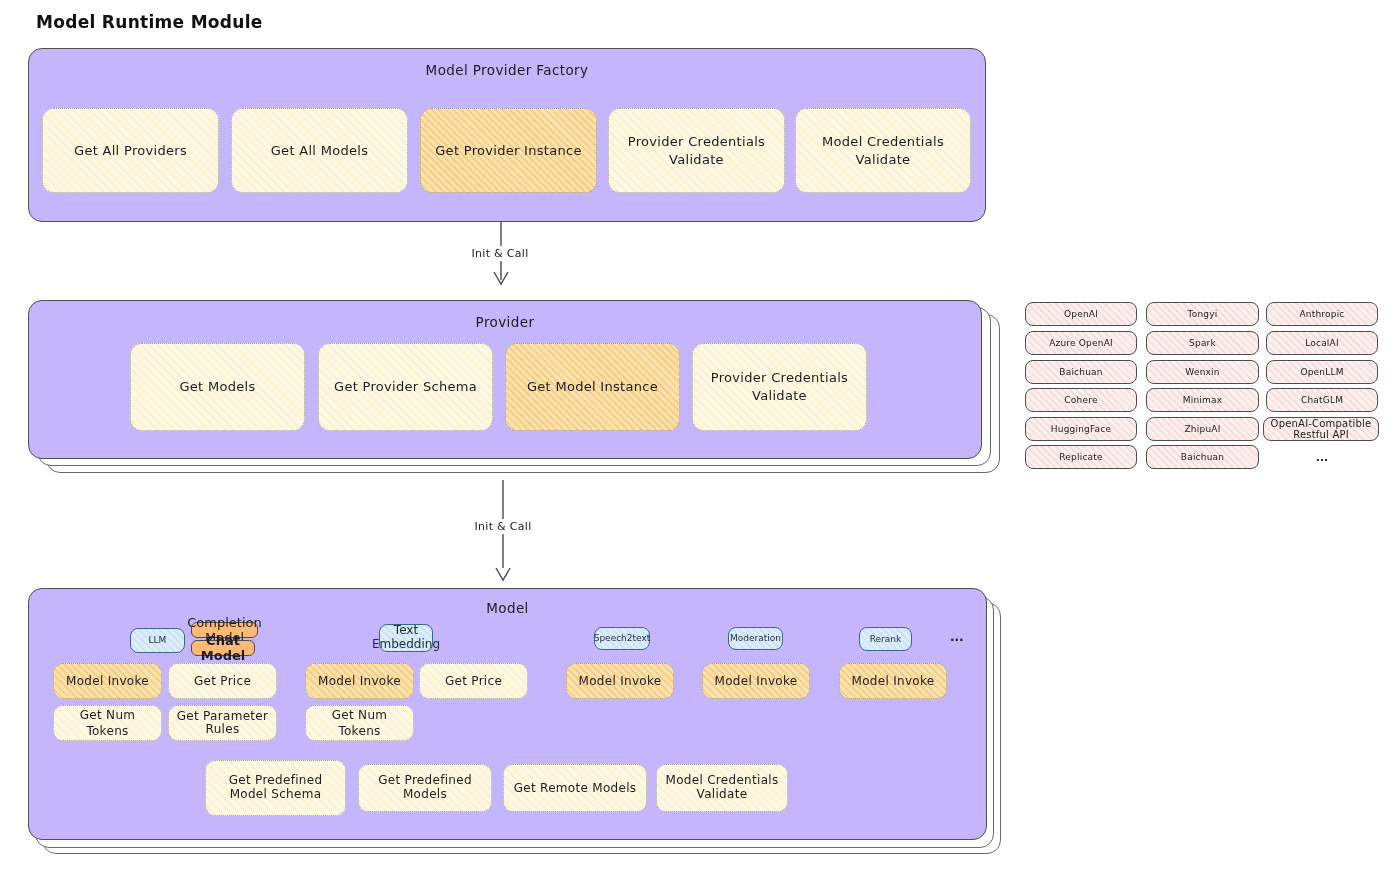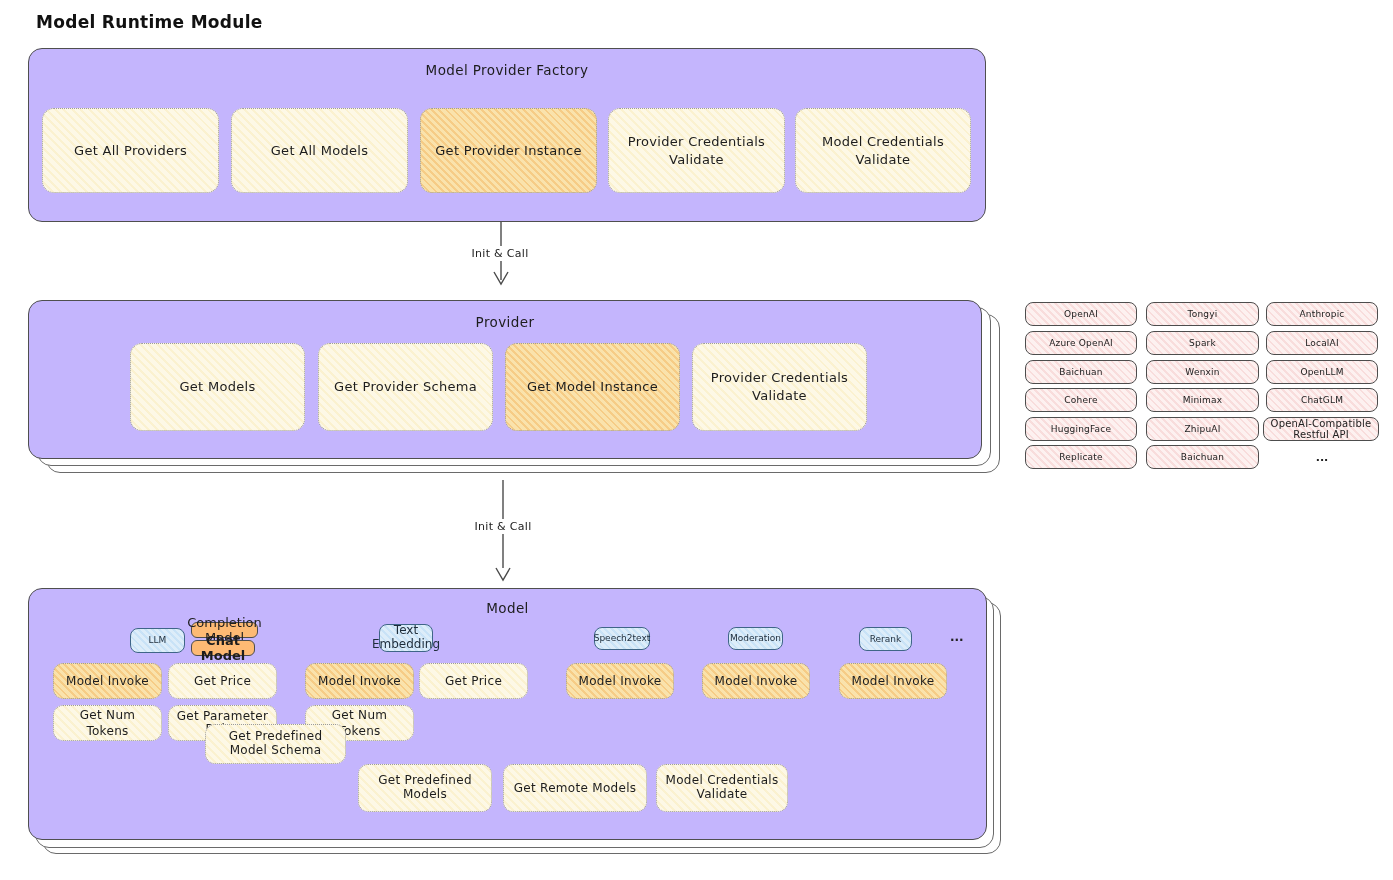--- a/index.html
+++ b/index.html
@@ -155,18 +155,18 @@
   <div class="method soft small-method" style="left:168px;top:705px;width:109px;height:36px;line-height:1.1;">Get Parameter Rules</div>
 
   <div class="method hl small-method" style="left:305px;top:663px;width:109px;height:36px;">Model Invoke</div>
   <div class="method soft small-method" style="left:419px;top:663px;width:109px;height:36px;">Get Price</div>
   <div class="method soft small-method" style="left:305px;top:705px;width:109px;height:36px;">Get Num Tokens</div>
 
   <div class="method hl small-method" style="left:566px;top:663px;width:108px;height:36px;">Model Invoke</div>
   <div class="method hl small-method" style="left:702px;top:663px;width:108px;height:36px;">Model Invoke</div>
   <div class="method hl small-method" style="left:839px;top:663px;width:108px;height:36px;">Model Invoke</div>
 
-  <div class="method soft small-method" style="left:205px;top:724px;width:141px;height:40px;line-height:1.15;">Get Predefined Model Schema</div>
+  <div class="method soft small-method" style="left:205px;top:760px;width:141px;height:56px;line-height:1.15;">Get Predefined Model Schema</div>
   <div class="method soft small-method" style="left:358px;top:764px;width:134px;height:48px;line-height:1.15;">Get Predefined Models</div>
   <div class="method soft small-method" style="left:503px;top:764px;width:144px;height:48px;">Get Remote Models</div>
   <div class="method soft small-method" style="left:656px;top:764px;width:132px;height:48px;line-height:1.15;">Model Credentials Validate</div>
 
 </div>
 
 </body></html>

